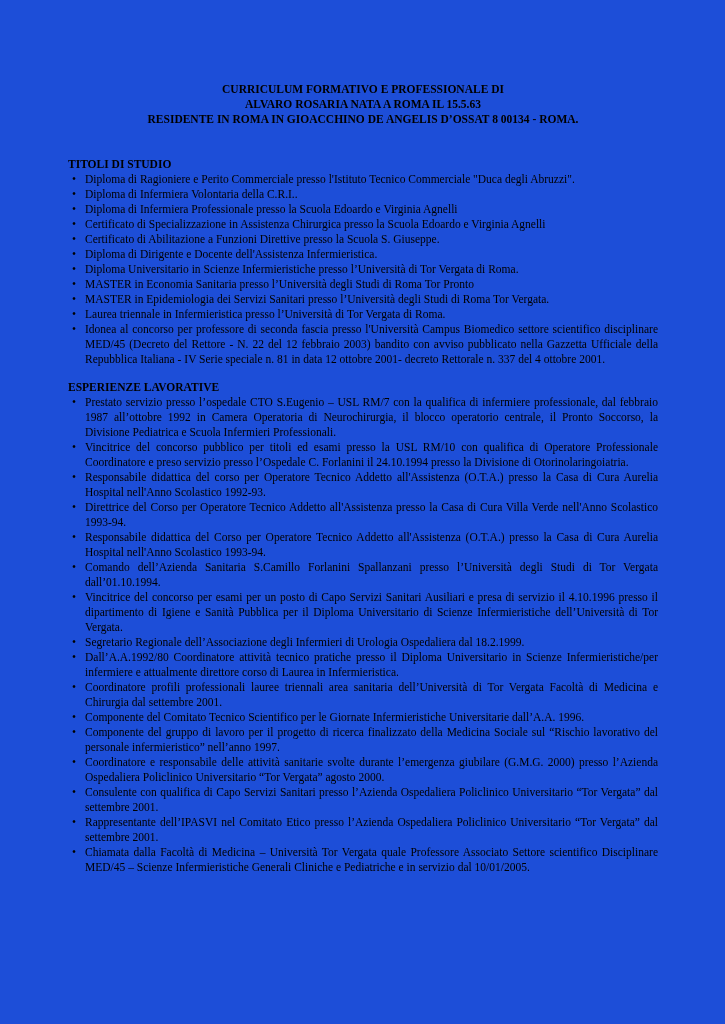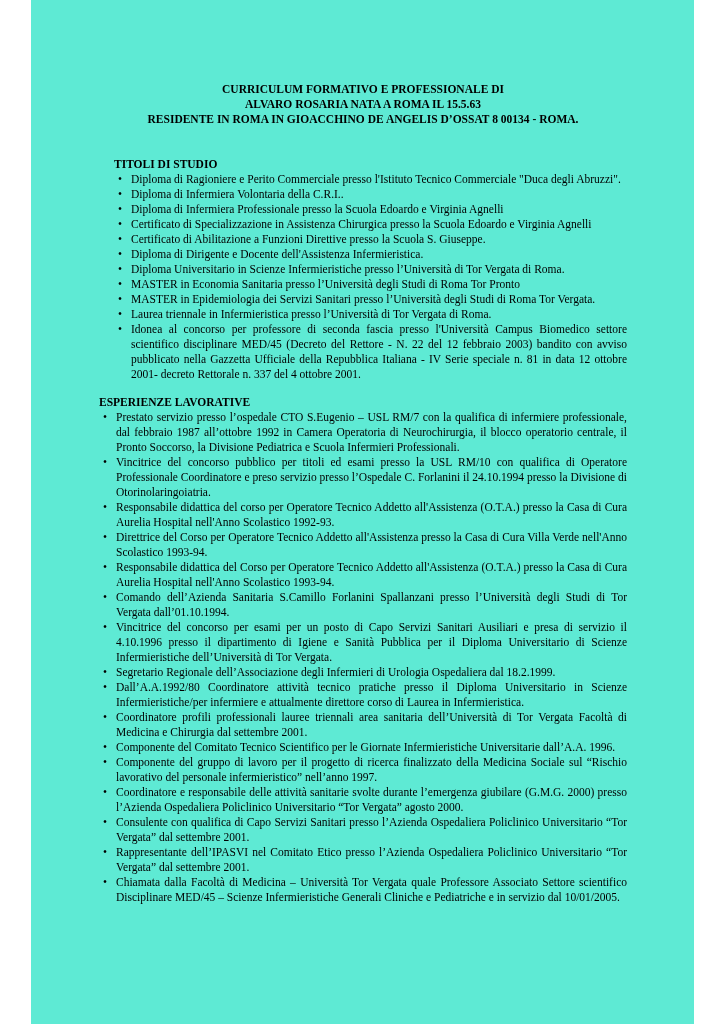--- a/index.html
+++ b/index.html
@@ -2,42 +2,41 @@
 <html><head>
 <meta charset="utf-8">
 <style>
   html, body {
     margin: 0;
     padding: 0;
     background: #ffffff;
   }
   .page {
     position: relative;
-    width: 663px;
+    width: 725px;
     height: 1024px;
     margin: 0 auto;
-    background: #5eead4;
+    background: #1d4ed8;
     color: #000000;
     font-family: "Liberation Serif", "DejaVu Serif", serif;
     font-size: 11.5px;
     line-height: 15px;
     box-sizing: border-box;
     padding: 82px 67px 20px 68px;
     overflow: hidden;
   }
   .title-block {
     text-align: center;
     font-weight: bold;
   }
   .title-line {
     white-space: nowrap;
   }
   #sections section:first-child {
     margin-top: 30px;
-    margin-left: 15px;
   }
   #sections section + section {
     margin-top: 13px;
   }
   .section-heading {
     font-size: 11.5px;
     line-height: 15px;
     font-weight: bold;
     margin: 0;
     padding: 0;

